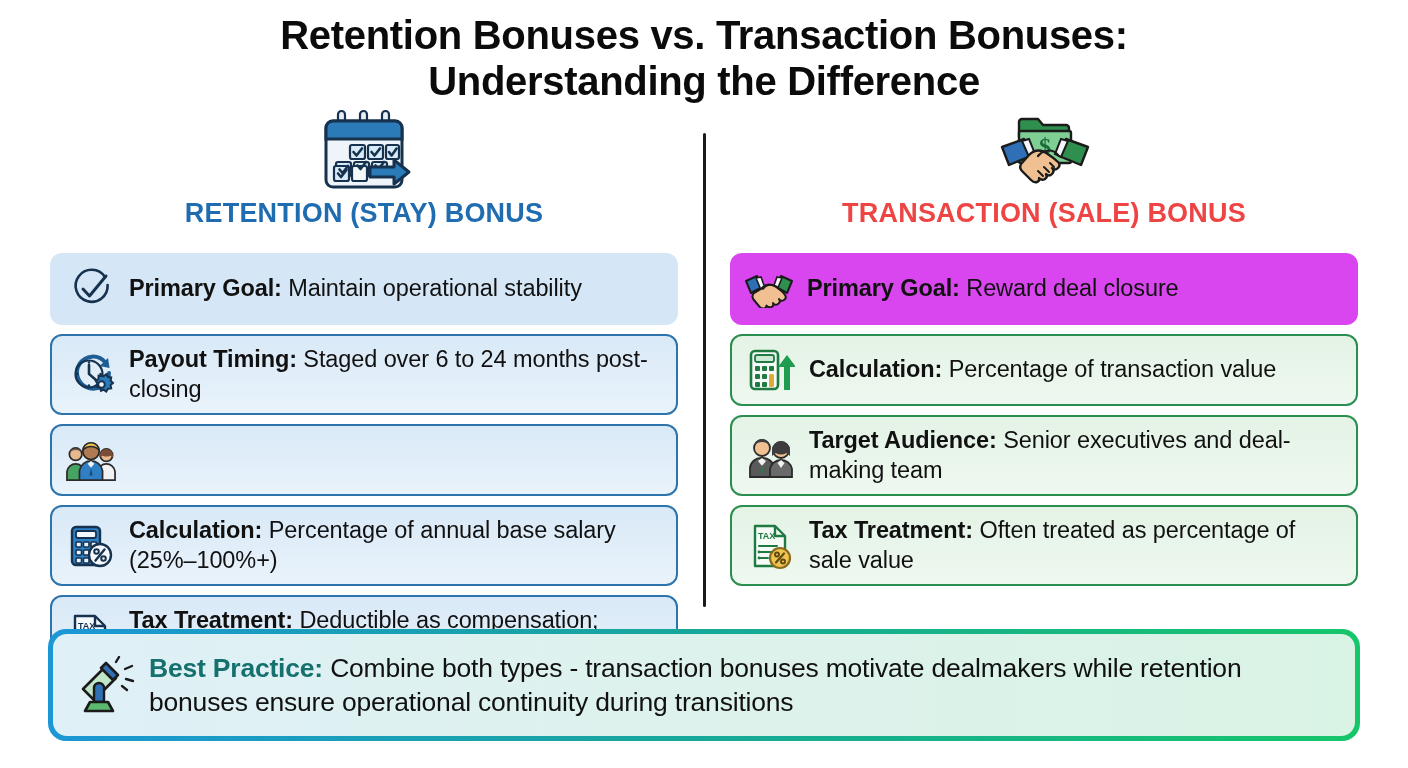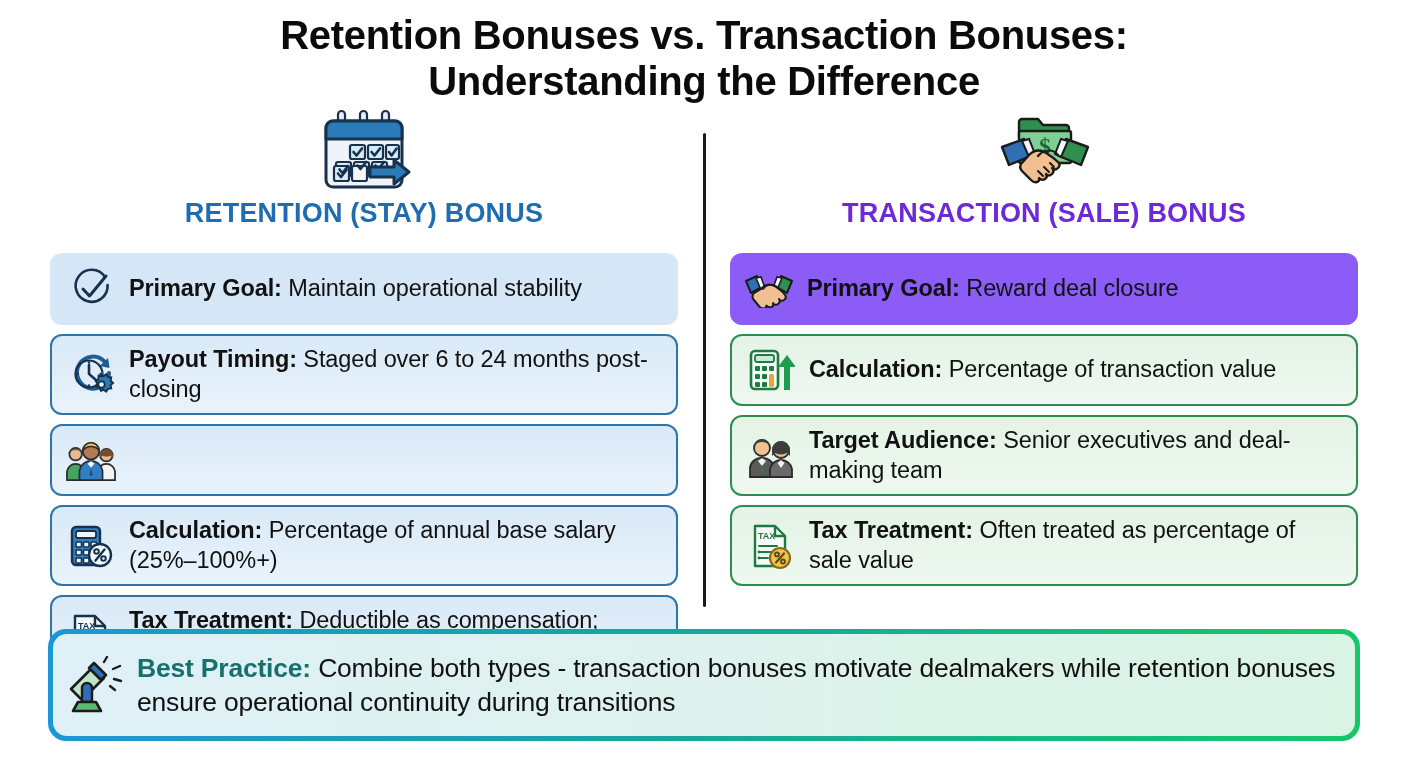--- a/index.html
+++ b/index.html
@@ -62,21 +62,21 @@
   }
   .col-head {
     text-align: center;
     font-size: 27px;
     font-weight: bold;
     letter-spacing: 0.2px;
     margin-top: 4px;
     margin-bottom: 24px;
   }
   .col-left  .col-head { color: #1f6cb0; }
-  .col-right .col-head { color: #6d28d9; }
+  .col-right .col-head { color: #ef4444; }
 
   
   .card {
     display: flex;
     align-items: center;
     gap: 13px;
     border-radius: 12px;
     padding: 9px 14px;
     margin-bottom: 9px;
     min-height: 52px;
@@ -106,21 +106,21 @@
     background: #d5e7f6;
     border: 2px solid transparent;
   }
 
   
   .col-right .card {
     background: linear-gradient(180deg, #e4f3e6 0%, #eef8f0 100%);
     border: 2px solid #2a8f4e;
   }
   .col-right .card.plain {
-    background: #8b5cf6;
+    background: #d946ef;
     border: 2px solid transparent;
     padding-left: 12px;
   }
 
   
   .banner {
     position: absolute;
     left: 48px;
     top: 629px;
     width: 1312px;
@@ -130,21 +130,21 @@
     background: linear-gradient(90deg, #1b97d6 0%, #16a79b 48%, #16c66a 100%);
   }
   .banner-inner {
     width: 100%;
     height: 100%;
     border-radius: 14px;
     background: linear-gradient(90deg, #dff0f7 0%, #ddf2ec 50%, #d9f3e5 100%);
     display: flex;
     align-items: center;
     gap: 14px;
-    padding: 8px 8px;
+    padding: 8px 20px;
   }
   .banner-inner .ic {
     flex: 0 0 auto;
     width: 62px;
     height: 62px;
     display: flex;
     align-items: center;
     justify-content: center;
   }
   .banner-txt {

